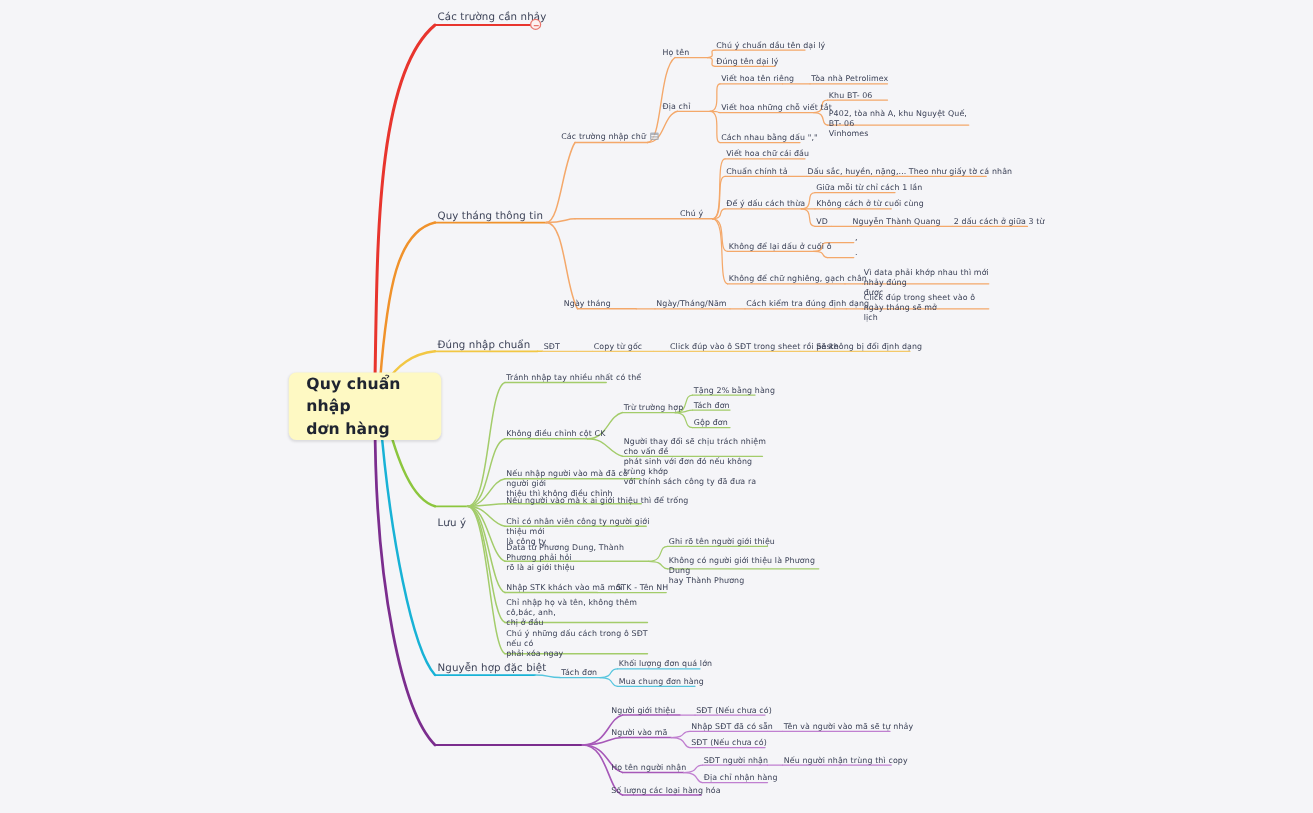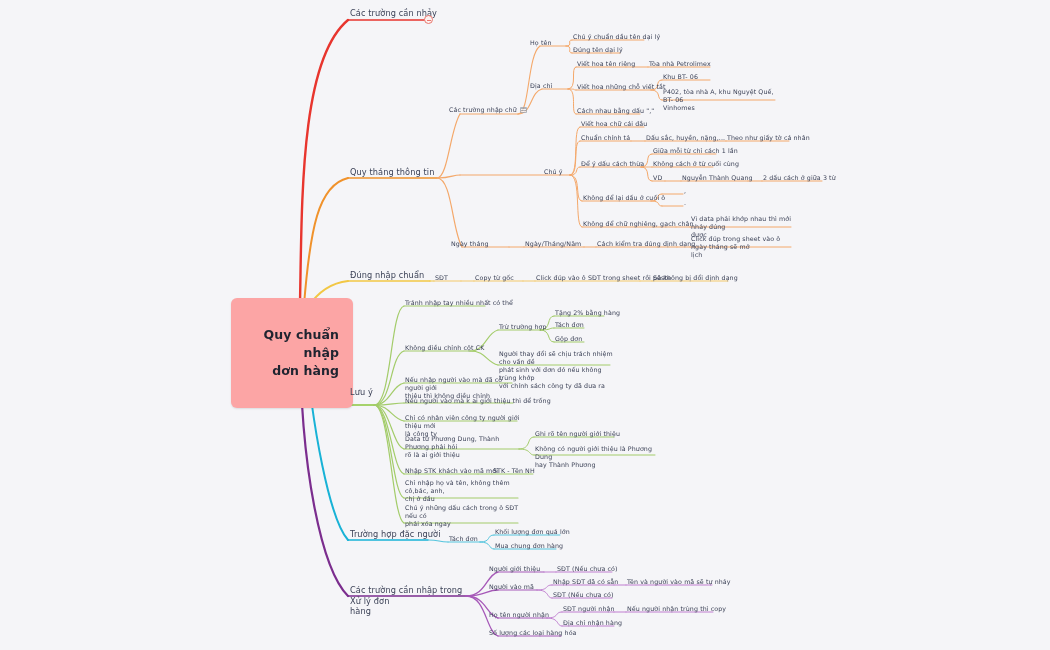--- a/index.html
+++ b/index.html
@@ -14,27 +14,27 @@
   svg.links{position:absolute;left:0;top:0;width:1050px;height:650px;pointer-events:none;}
 
   .node{
     position:absolute;
     color:#3c4257;
     line-height:1.28;
     white-space:pre-line;
     letter-spacing:.1px;
   }
   .root{
-    background:#fca5a5;
+    background:#fef9c3;
     color:#1f2430;
     border-radius:6px;
     font-size:12.5px;
     font-weight:bold;
-    text-align:right;
-    padding:28px 14px;
+    text-align:left;
+    padding:0 14px;
     width:94px;
     line-height:1.45;
     box-shadow:0 1px 2px rgba(0,0,0,.10);
   }
   .lvl1{font-size:8.2px;}
   .lvl2{font-size:6.3px;}
   .lvl3{font-size:6.3px;}
   .lvl4{font-size:6.3px;}
 
   .note-icon{
@@ -245,24 +245,22 @@
 </svg>
 
 <div class="node root" style="left:231px;top:298px;">Quy chuẩn nhập
 dơn hàng</div>
 
 <div class="node lvl1" style="left:350px;top:8px;">Các trường cần nhảy</div>
 <span class="collapse-toggle" style="left:424px;top:15px;"></span>
 
 <div class="node lvl1" style="left:350px;top:167px;">Quy tháng thông tin</div>
 <div class="node lvl1" style="left:350px;top:270px;">Đúng nhập chuẩn</div>
-<div class="node lvl1" style="left:350px;top:387px;">Lưu ý</div>
-<div class="node lvl1" style="left:350px;top:529px;">Trường hợp đặc người</div>
-<div class="node lvl1" style="left:350px;top:585px;width:118px;">Các trường cần nhập trong Xử lý đơn
-hàng</div>
+<div class="node lvl1" style="left:350px;top:413px;">Lưu ý</div>
+<div class="node lvl1" style="left:350px;top:529px;">Nguyễn hợp đặc biệt</div>
 
 <div class="node lvl2" style="left:449px;top:106px;"><span>Các trường nhập chữ</span><span class="note-icon"></span></div>
 
 <div class="node lvl2" style="left:530px;top:39px;">Họ tên</div>
 <div class="node lvl2" style="left:573px;top:33px;">Chú ý chuẩn dầu tên dại lý</div>
 <div class="node lvl2" style="left:573px;top:46px;">Đúng tên dại lý</div>
 
 <div class="node lvl2" style="left:530px;top:82px;">Địa chỉ</div>
 <div class="node lvl2" style="left:577px;top:60px;">Viết hoa tên riêng</div>
 <div class="node lvl3" style="left:649px;top:60px;">Tòa nhà Petrolimex</div>

